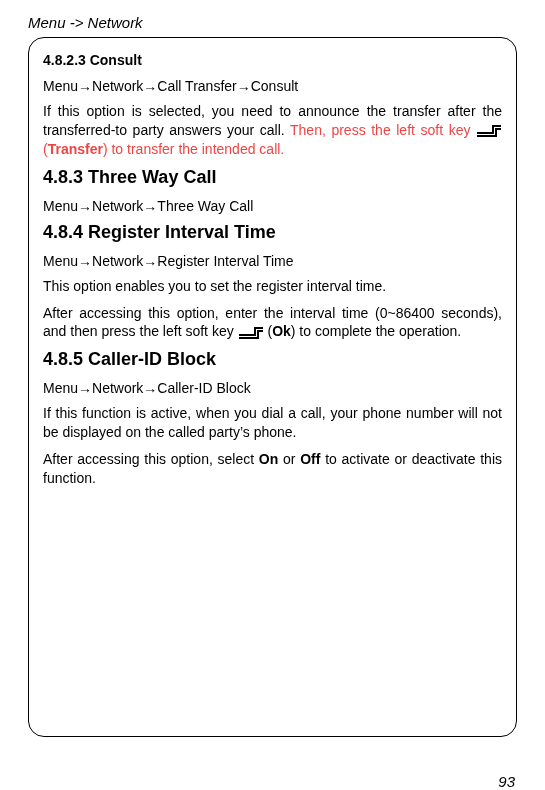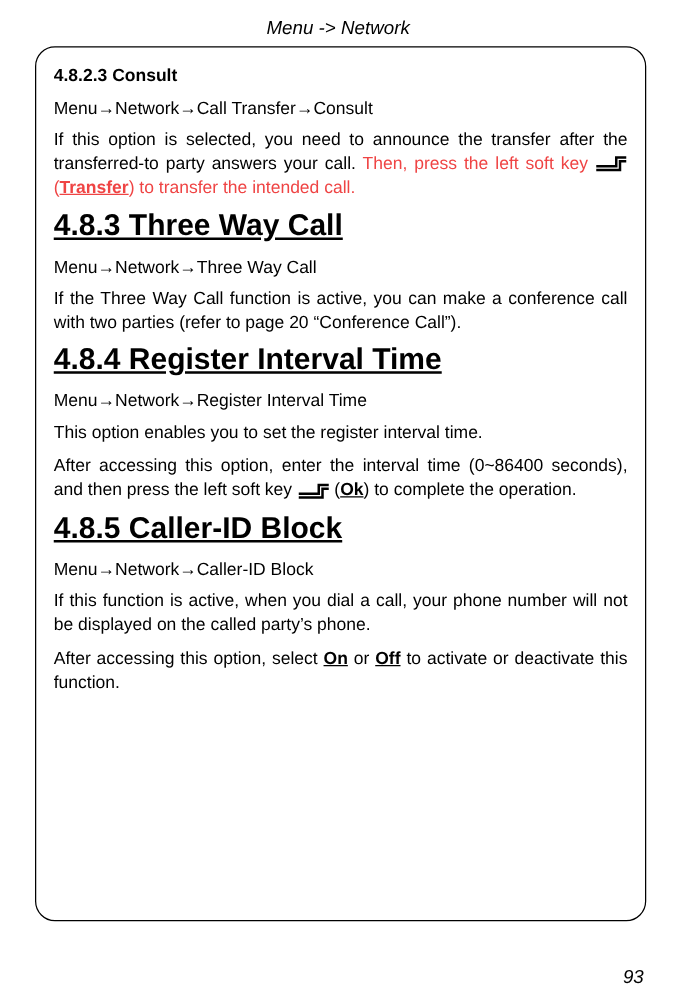--- a/index.html
+++ b/index.html
@@ -5,21 +5,21 @@
     * { margin: 0; padding: 0; box-sizing: border-box; }
     body {
       width: 545px;
       height: 790px;
       background: #fff;
       font-family: Arial, Helvetica, sans-serif;
       position: relative;
       padding: 14px 28px 0 28px;
     }
     .header-crumb {
-      text-align: center;
+      text-align: left;
       font-style: italic;
       font-size: 15px;
       margin-bottom: 6px;
       padding-right: 4px;
     }
     .page-frame {
       border: 1.5px solid #000;
       border-radius: 16px;
       padding: 14px 14px 14px 14px;
       height: 700px;
@@ -36,27 +36,26 @@
       margin-bottom: 8px;
     }
     .body-p {
       font-size: 14px;
       text-align: justify;
       margin-bottom: 8px;
       line-height: 1.35;
     }
     .h2 {
       font-weight: bold;
-      font-size: 24px;
+      font-size: 18px;
       margin-top: 8px;
       margin-bottom: 10px;
-      text-decoration: underline;
     }
     .red { color: #ef4444; }
-    .bold { font-weight: bold; text-decoration: underline; }
+    .bold { font-weight: bold; }
     .softkey-icon {
       display: inline-block;
       vertical-align: middle;
       width: 26px;
       height: 16px;
       position: relative;
       top: -1px;
     }
     .pagenum {
       position: absolute;
@@ -77,21 +76,20 @@
   <div class="crumbs-bold">Menu→Network→Call Transfer→Consult</div>
   <p class="body-p">
     <span>If this option is selected, you need to announce the transfer after the transferred-to party answers your call. </span><span class="red">Then, press the left soft key </span><span class="softkey-icon"><svg viewBox="0 0 26 16">
           <path d="M1 11 L17 11 L17 4 L25 4" stroke="#000" stroke-width="2" fill="none"></path>
           <path d="M1 14 L20 14 L20 7 L25 7" stroke="#000" stroke-width="2" fill="none"></path>
         </svg></span><span class="red"> (</span><span class="red bold">Transfer</span><span class="red">) to transfer the intended call.</span>
   </p>
 
   <div class="h2">4.8.3 Three Way Call</div>
   <div class="crumbs-bold">Menu→Network→Three Way Call</div>
-  <p class="body-p">If the Three Way Call function is active, you can make a conference call with two parties (refer to page 20 “Conference Call”).</p>
 
   <div class="h2">4.8.4 Register Interval Time</div>
   <div class="crumbs-bold">Menu→Network→Register Interval Time</div>
   <p class="body-p">This option enables you to set the register interval time.</p>
   <p class="body-p">
     <span>After accessing this option, enter the interval time (0~86400 seconds), and then press the left soft key </span><span class="softkey-icon"><svg viewBox="0 0 26 16">
           <path d="M1 11 L17 11 L17 4 L25 4" stroke="#000" stroke-width="2" fill="none"></path>
           <path d="M1 14 L20 14 L20 7 L25 7" stroke="#000" stroke-width="2" fill="none"></path>
         </svg></span><span> (</span><span class="bold">Ok</span><span>) to complete the operation.</span>
   </p>

